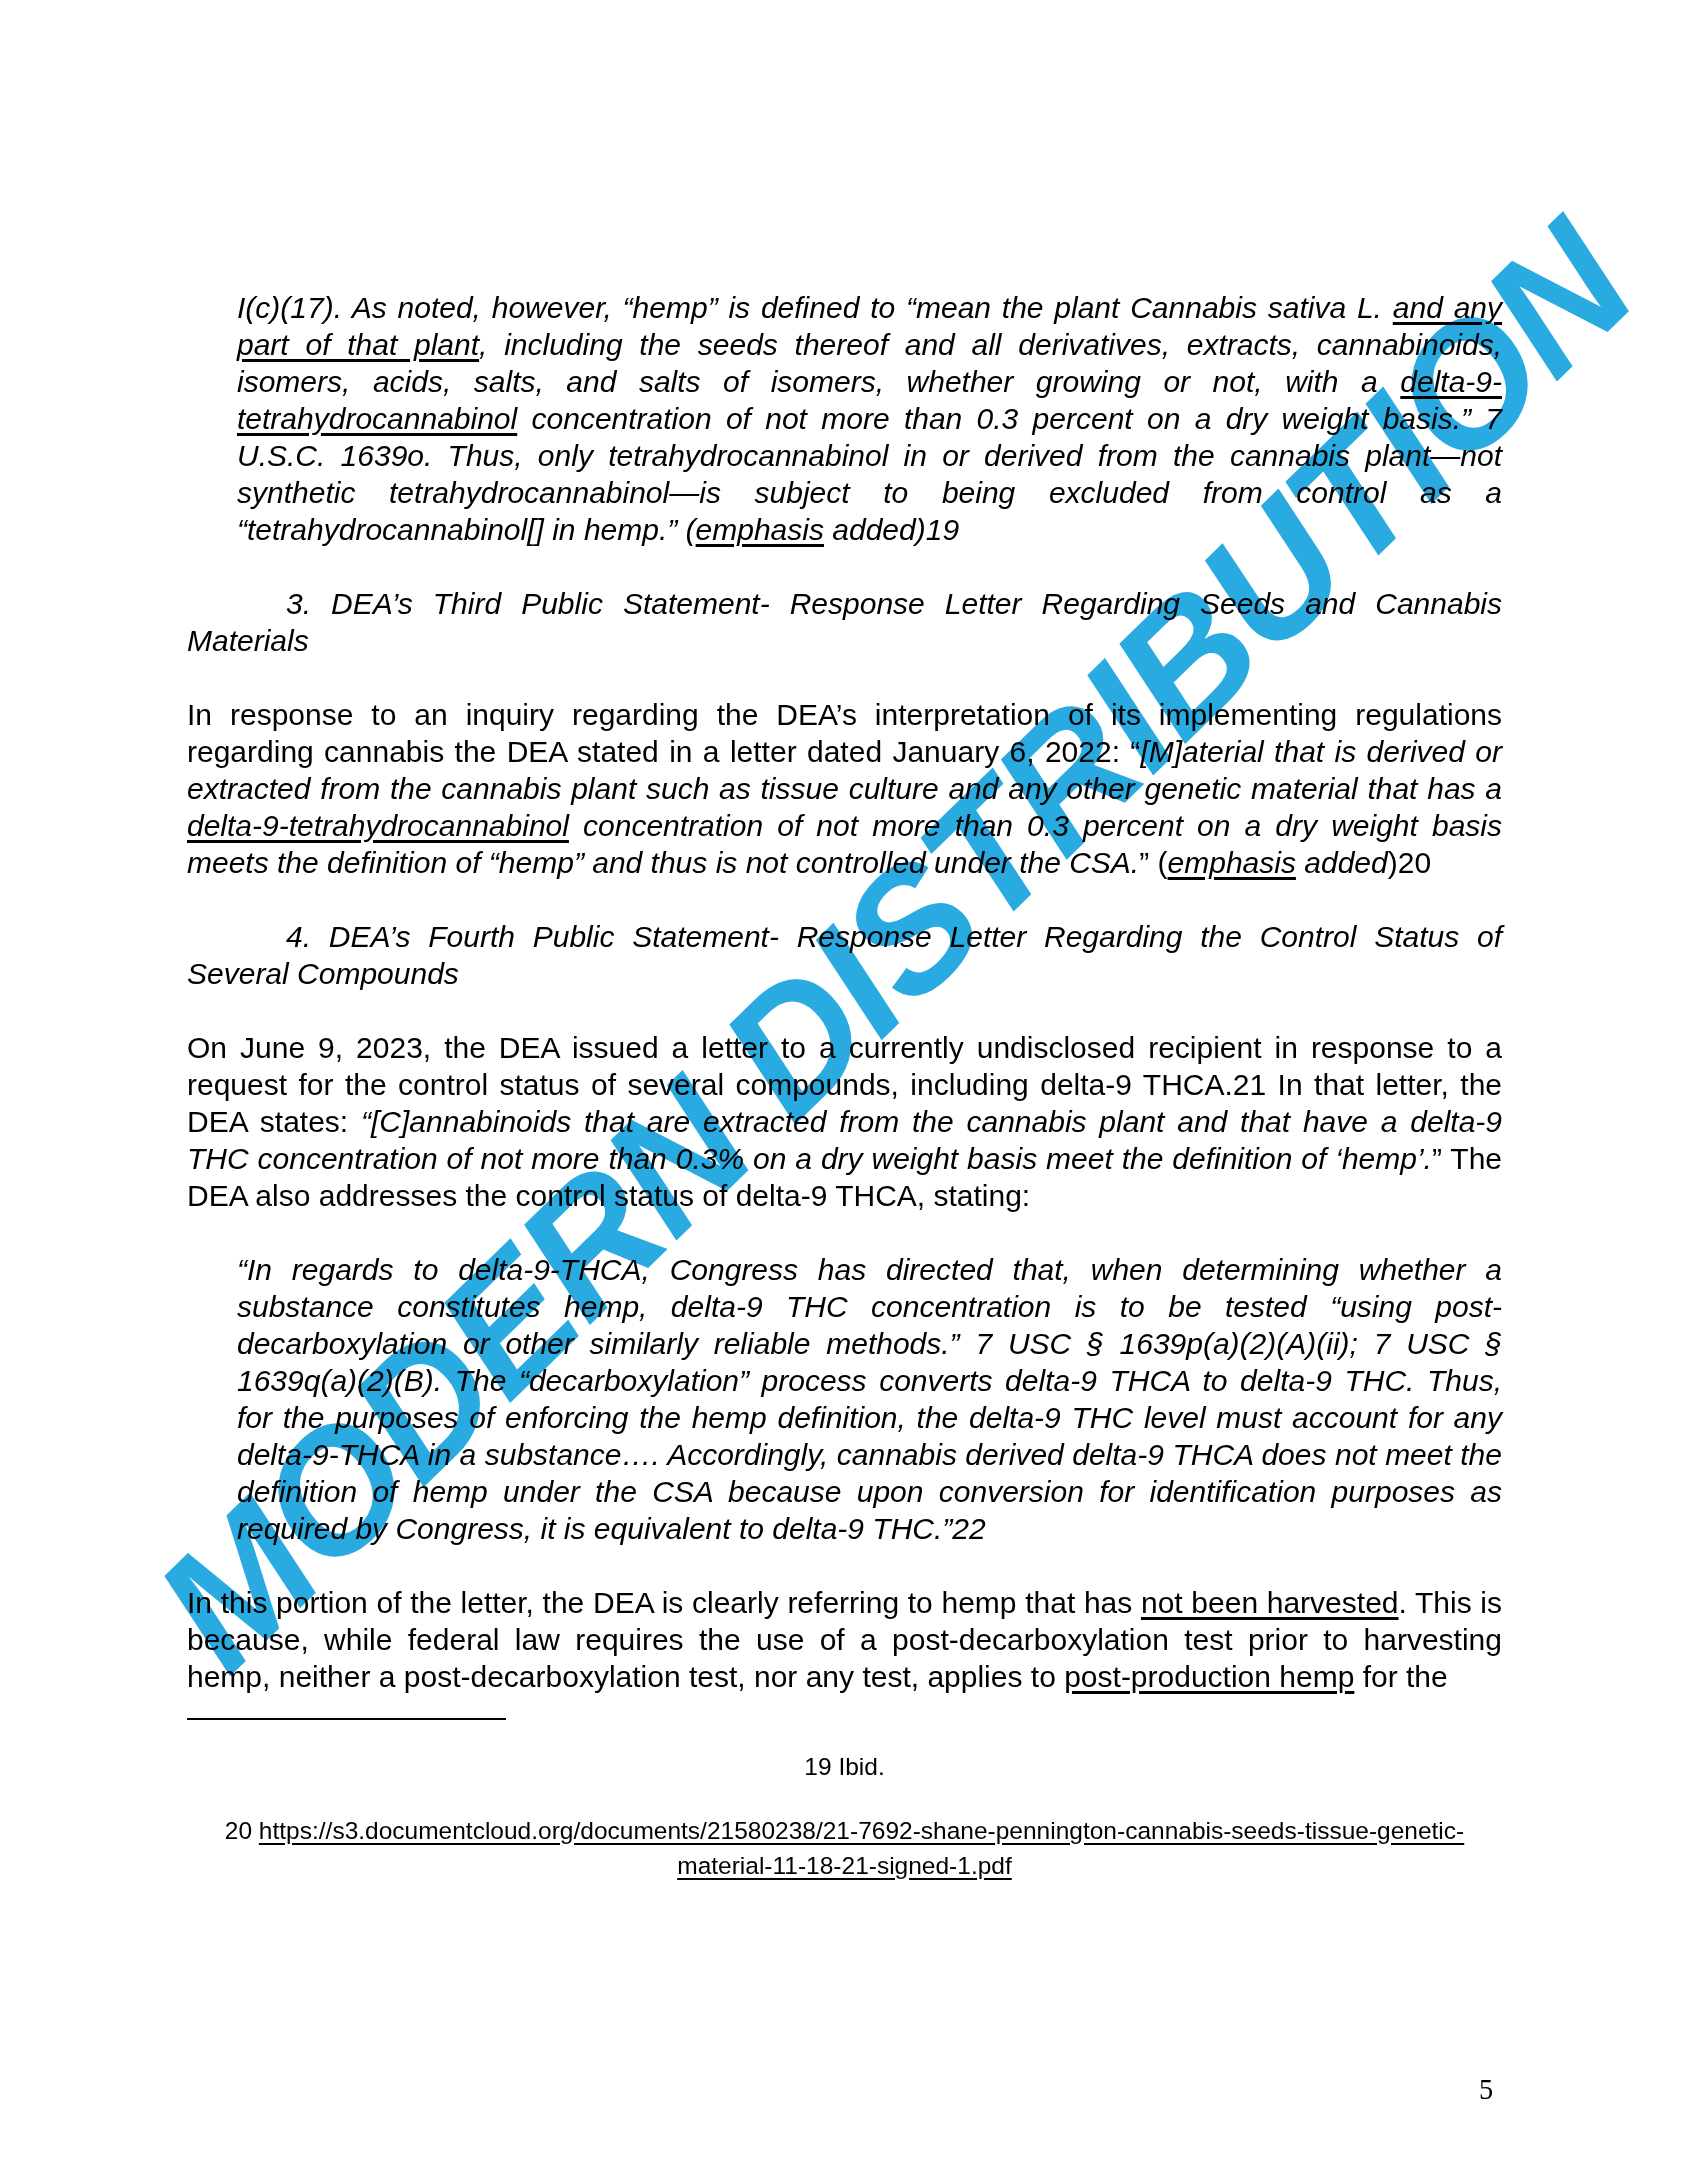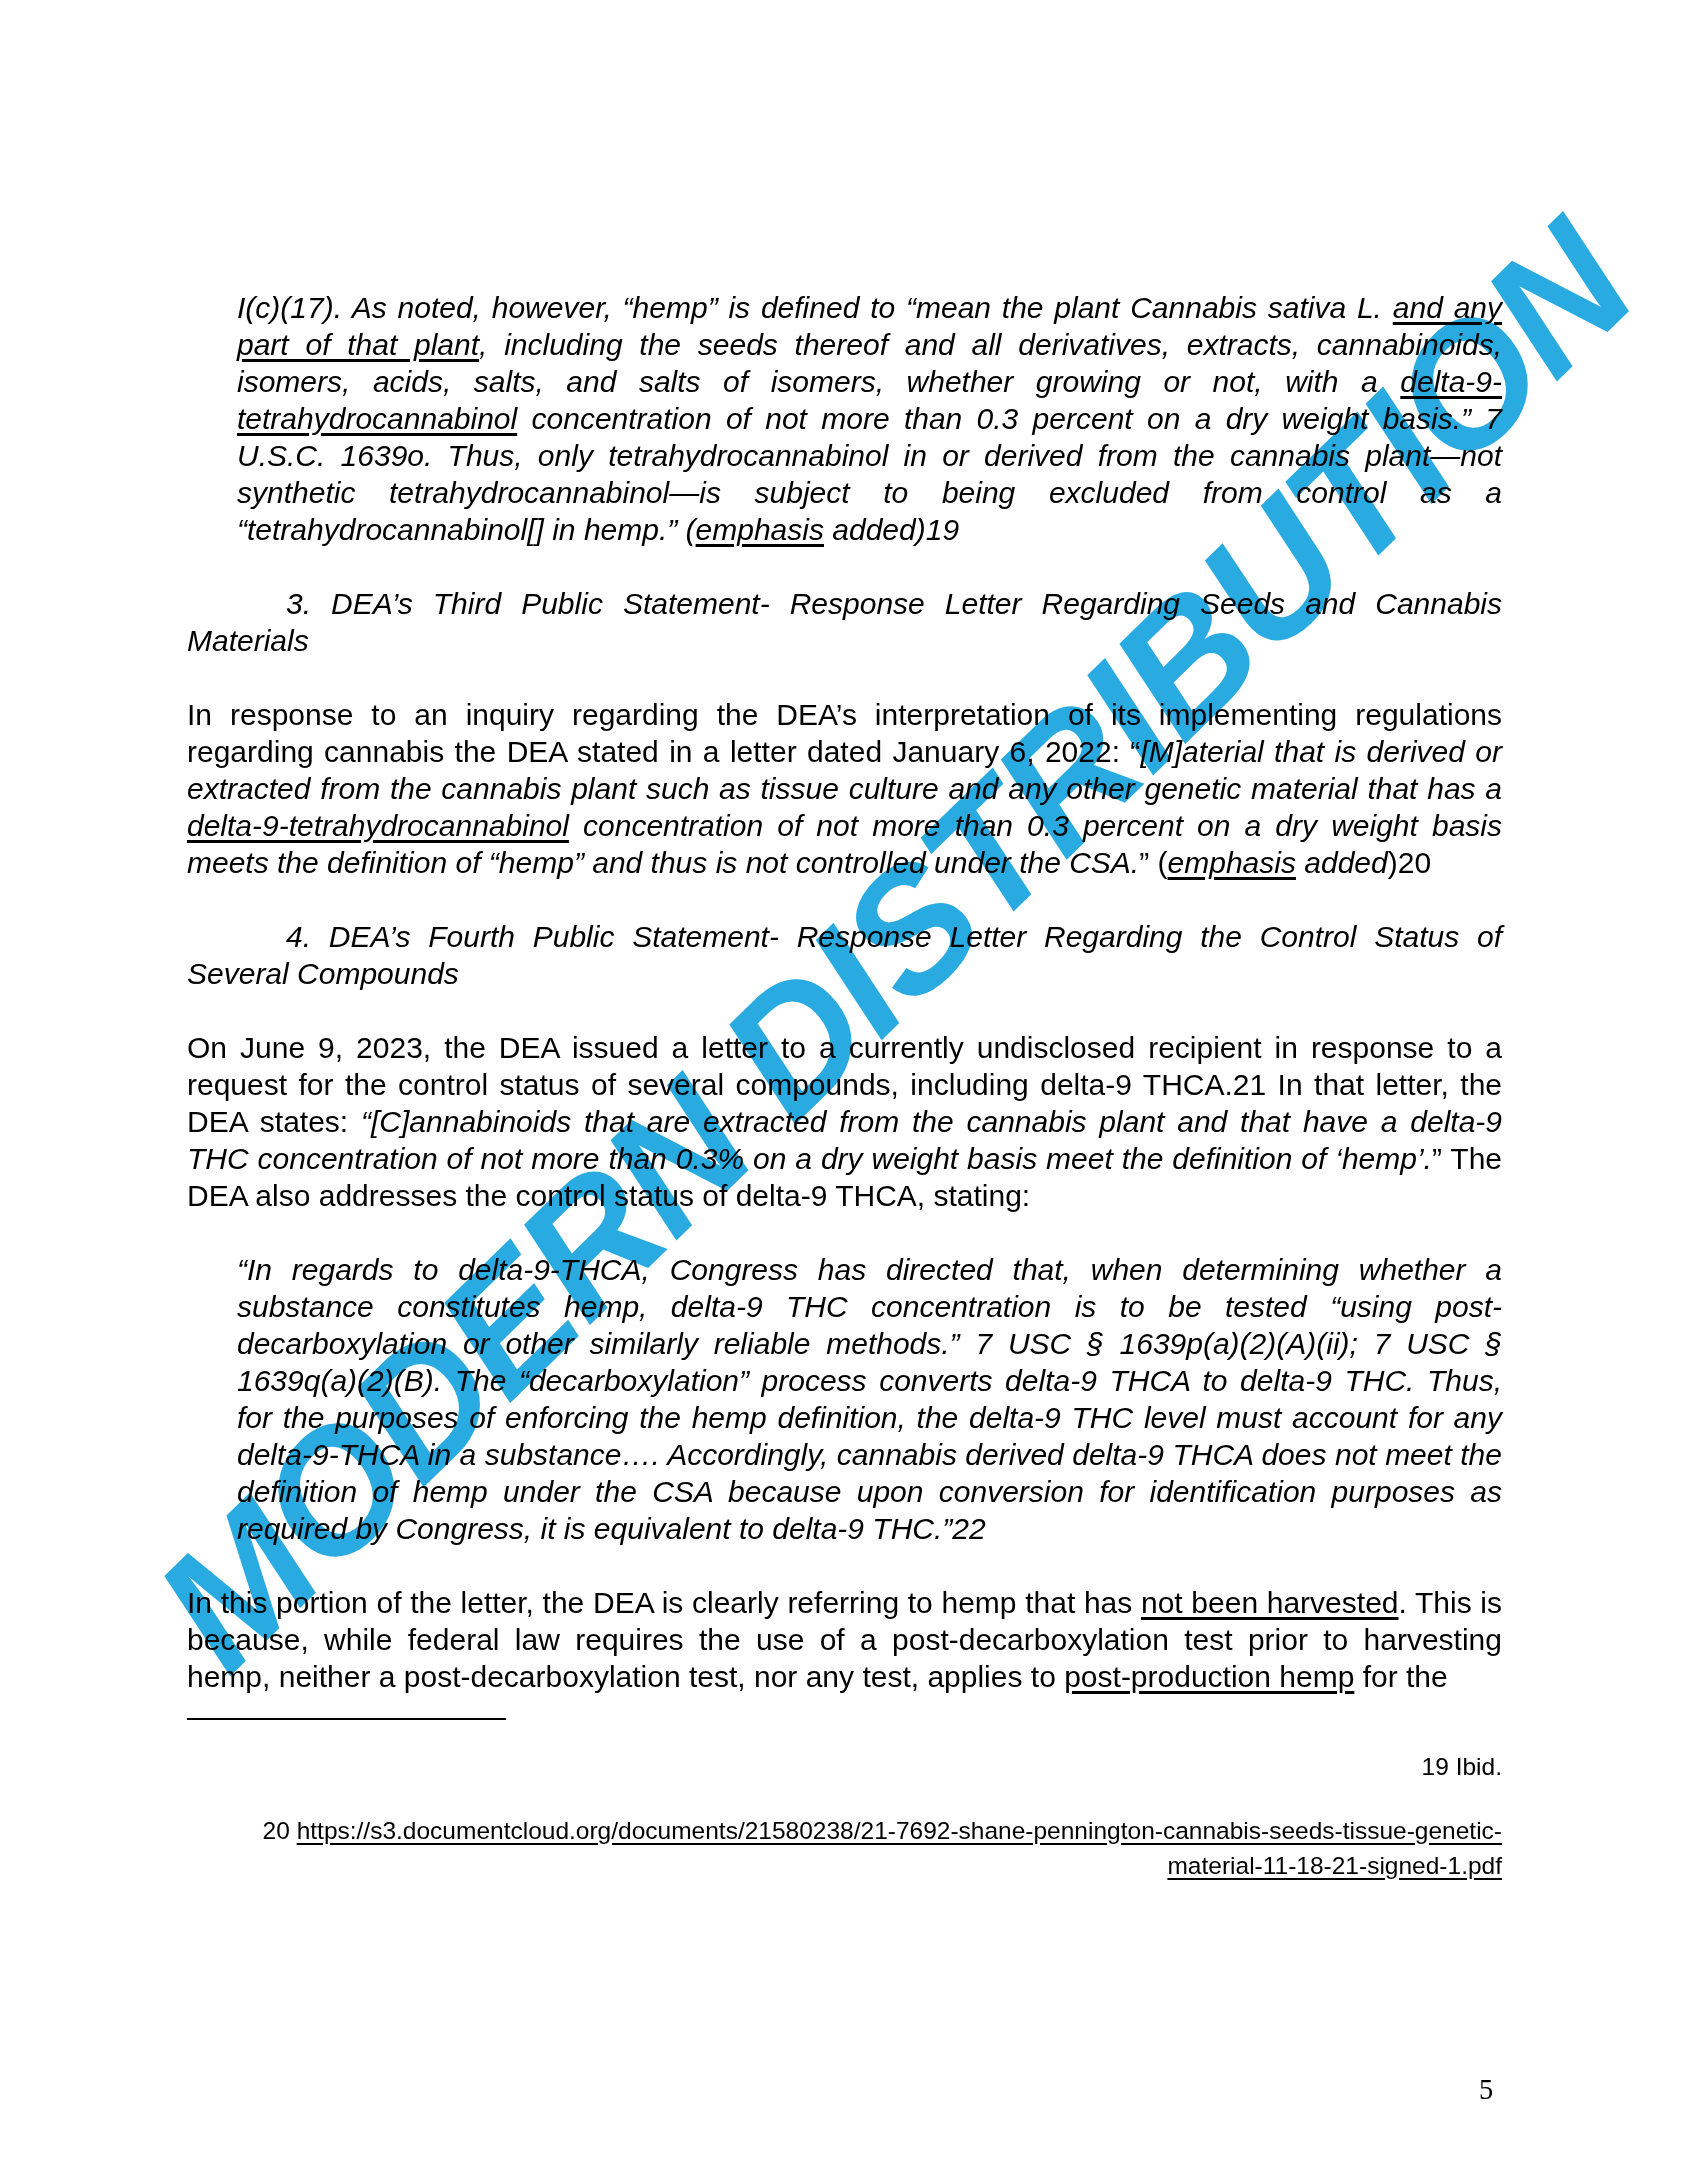--- a/index.html
+++ b/index.html
@@ -51,21 +51,21 @@
   .fn-rule {
     width: 319px;
     height: 0;
     border-top: 2px solid #000;
     margin-bottom: 6.6px;
   }
   .footnote {
     font-size: 24.5px;
     line-height: 35px;
     margin-top: 29px;
-    text-align: right;
+    text-align: center;
   }
   .page-number {
     position: absolute;
     top: 2074px;
     left: 1479px;
     font-family: "Liberation Serif", serif;
     font-size: 28.4px;
     z-index: 1;
   }
 </style>

